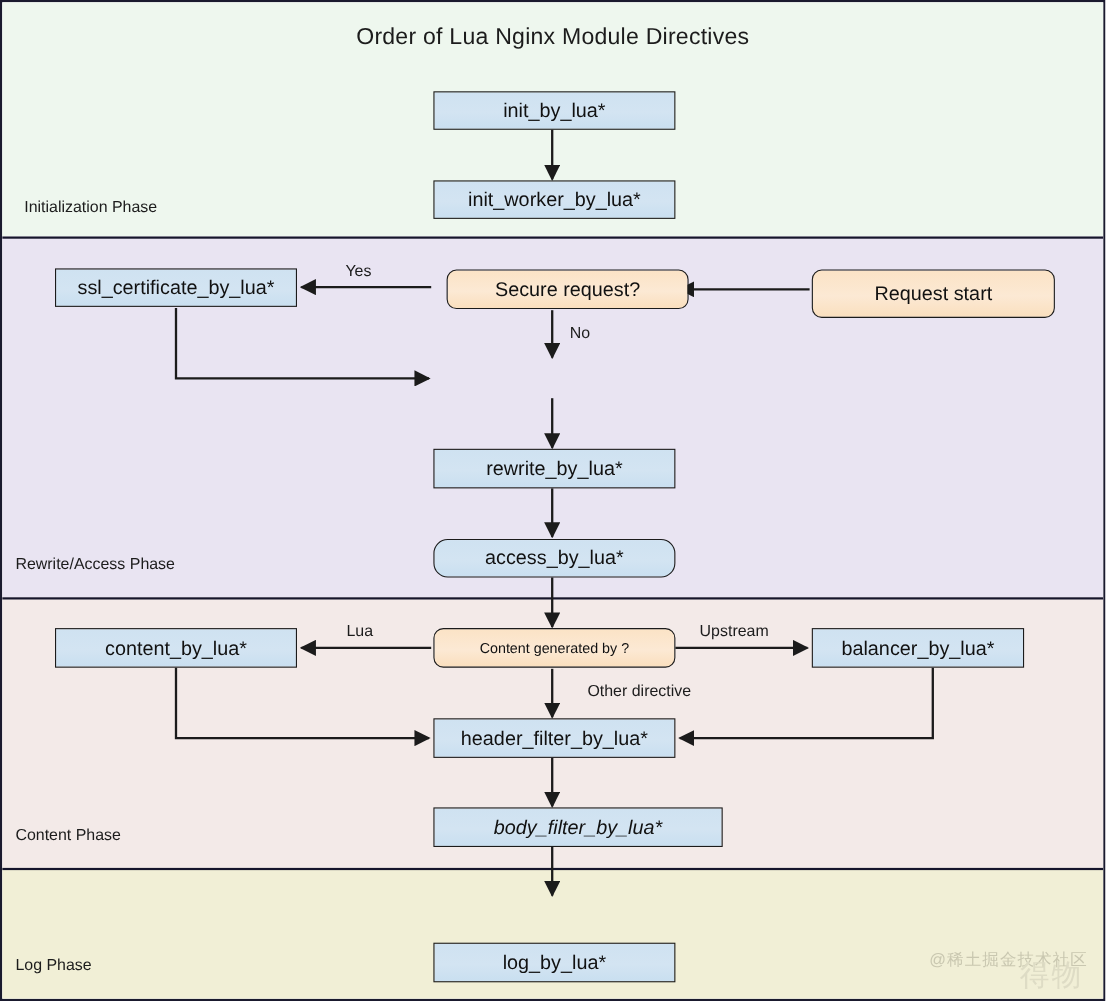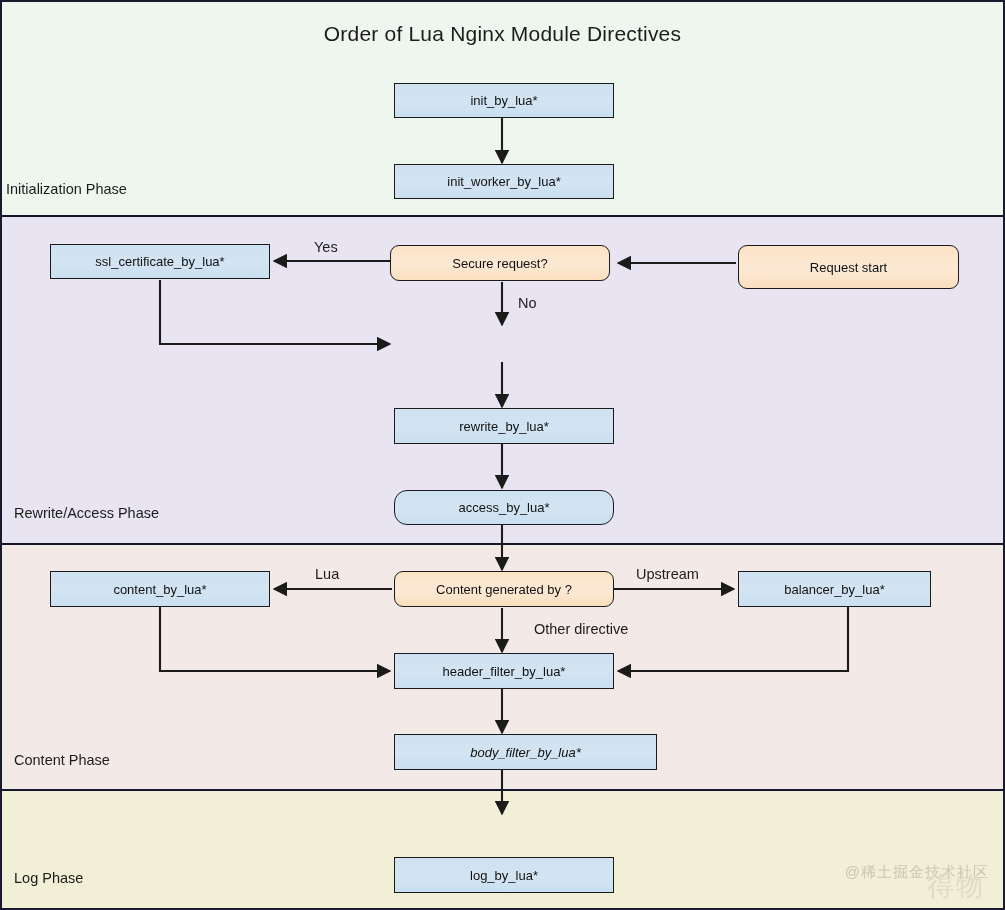--- a/index.html
+++ b/index.html
@@ -9,21 +9,21 @@
           border:2px solid #1a1a2e;box-sizing:border-box;background:#fff;padding-left:47px;}
   .band{position:absolute;left:0;width:1001px;box-sizing:border-box;}
   .band-init{background:#eef7ee;}
   .band-rewrite{background:#e9e4f2;border-top:2px solid #15152b;}
   .band-content{background:#f3eae8;border-top:2px solid #15152b;}
   .band-log{background:#f1efd6;border-top:2px solid #15152b;}
   .band-label{position:absolute;font-size:14.5px;color:#1c1c1c;white-space:nowrap;}
   #title{position:absolute;left:0;top:20px;width:1001px;text-align:center;
          font-size:21px;color:#1c1c1c;letter-spacing:.2px;}
   .node{position:absolute;box-sizing:border-box;display:flex;align-items:center;
-        justify-content:center;border:1.4px solid #1b1b1b;font-size:13px;color:#111;
+        justify-content:center;border:1.4px solid #1b1b1b;font-size:18px;color:#111;
         white-space:nowrap;}
   .node.proc{background:linear-gradient(180deg,#cfe2f1 0%,#d3e4f2 55%,#c9dff0 100%);}
   .node.dec{background:linear-gradient(180deg,#fbe3c6 0%,#fce9d4 55%,#fadfbe 100%);
             border-radius:9px;}
   .node.small{font-size:13px;}
   #svg-layer{position:absolute;left:0;top:0;width:1001px;height:906px;
              pointer-events:none;}
   .edge-label{position:absolute;font-size:14.5px;color:#1c1c1c;white-space:nowrap;}
   #watermark{position:absolute;right:14px;bottom:26px;font-size:15px;
              color:#c9c7b0;white-space:nowrap;letter-spacing:1px;}
@@ -35,21 +35,21 @@
 
 <div id="canvas">
 
   <div class="band band-init" style="top:0px;height:213px;"></div>
   <div class="band band-rewrite" style="top:213px;height:328px;"></div>
   <div class="band band-content" style="top:541px;height:246px;"></div>
   <div class="band band-log" style="top:787px;height:119px;"></div>
 
   <div id="title">Order of Lua Nginx Module Directives</div>
 
-  <div class="band-label" style="left:4px;top:179px;">Initialization Phase</div>
+  <div class="band-label" style="left:20px;top:179px;">Initialization Phase</div>
   <div class="band-label" style="left:12px;top:503px;">Rewrite/Access Phase</div>
   <div class="band-label" style="left:12px;top:750px;">Content Phase</div>
   <div class="band-label" style="left:12px;top:868px;">Log Phase</div>
 
   <svg id="svg-layer" viewBox="0 0 1001 906">
     <defs>
       <marker id="arrow" viewBox="0 0 10 10" refX="9" refY="5" markerWidth="7" markerHeight="7" orient="auto-start-reverse">
         <path d="M 0 0 L 10 5 L 0 10 z" fill="#1b1b1b"></path>
       </marker>
     </defs>
@@ -90,21 +90,21 @@
   <div class="edge-label" style="left:312px;top:237px;">Yes</div>
   <div class="edge-label" style="left:516px;top:293px;">No</div>
   <div class="edge-label" style="left:313px;top:564px;">Lua</div>
   <div class="edge-label" style="left:634px;top:564px;">Upstream</div>
   <div class="edge-label" style="left:532px;top:619px;">Other directive</div>
 
   <div class="node proc" style="left:392px;top:81px;width:220px;height:35px;">init_by_lua*</div>
   <div class="node proc" style="left:392px;top:162px;width:220px;height:35px;">init_worker_by_lua*</div>
 
   <div class="node dec" style="left:736px;top:243px;width:221px;height:44px;">Request start</div>
-  <div class="node dec" style="left:388px;top:243px;width:220px;height:36px;">Secure request?</div>
+  <div class="node dec" style="left:404px;top:243px;width:220px;height:36px;">Secure request?</div>
   <div class="node proc" style="left:48px;top:242px;width:220px;height:35px;">ssl_certificate_by_lua*</div>
   <div class="node proc" style="left:392px;top:406px;width:220px;height:36px;">rewrite_by_lua*</div>
   <div class="node proc" style="left:392px;top:488px;width:220px;height:35px;border-radius:13px;">access_by_lua*</div>
 
   <div class="node dec small" style="left:392px;top:569px;width:220px;height:36px;">Content generated by ?</div>
   <div class="node proc" style="left:48px;top:569px;width:220px;height:36px;">content_by_lua*</div>
   <div class="node proc" style="left:736px;top:569px;width:193px;height:36px;">balancer_by_lua*</div>
   <div class="node proc" style="left:392px;top:651px;width:220px;height:36px;">header_filter_by_lua*</div>
   <div class="node proc" style="left:392px;top:732px;width:263px;height:36px;font-style:italic;">body_filter_by_lua*</div>
 

